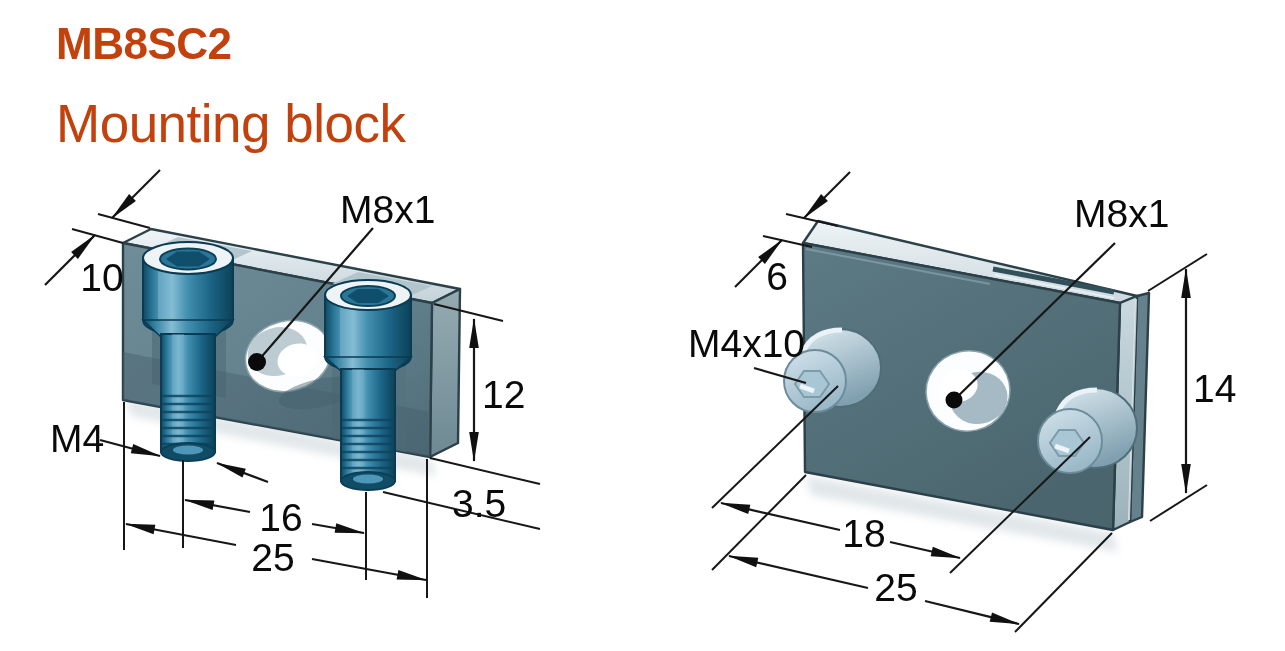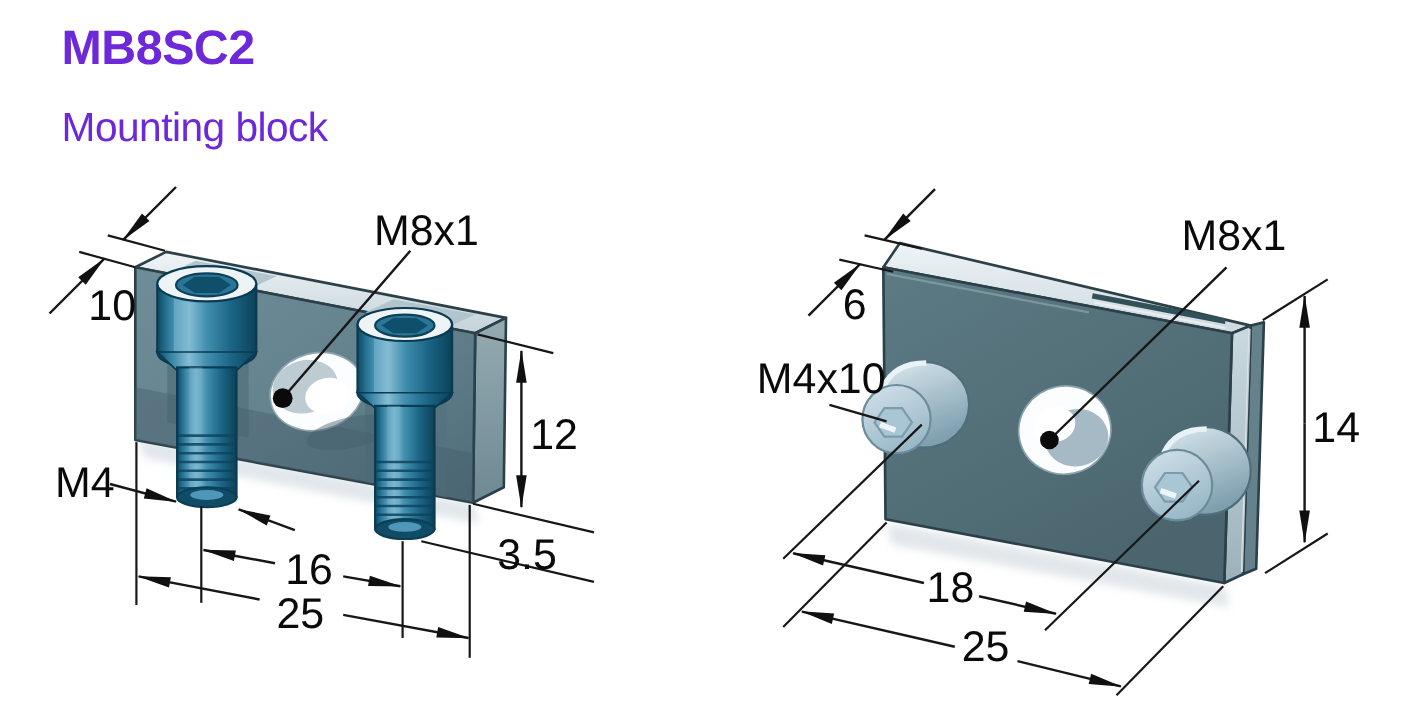--- a/index.html
+++ b/index.html
@@ -1,20 +1,20 @@
 <!DOCTYPE html>
 <html><head>
 <meta charset="utf-8">
 <style>
   html,body{margin:0;padding:0;background:#ffffff;}
   .canvas{position:relative;width:1285px;height:651px;background:#ffffff;overflow:hidden;
           font-family:"Liberation Sans", sans-serif;}
-  .part-header{position:absolute;top:22px;color:#6d28d9;}
+  .part-header{position:absolute;top:22px;color:#c2410c;}
   .part-title{font-size:44px;font-weight:bold;letter-spacing:-0.5px;line-height:1;}
-  .part-subtitle{font-size:37px;font-weight:normal;letter-spacing:-0.5px;line-height:1;margin-top:31px;}
+  .part-subtitle{font-size:53px;font-weight:normal;letter-spacing:-0.5px;line-height:1;margin-top:31px;}
   svg{position:absolute;left:0;top:0;}
   .dimtxt{font-size:39px;fill:#0a0a0a;}
   .dim{stroke:#171717;stroke-width:2.2;fill:none;}
   .ext{stroke:#171717;stroke-width:2;fill:none;}
   .outline{stroke:#2b4049;stroke-width:2.4;stroke-linejoin:round;}
   .scrline{stroke:#0a3b52;stroke-width:2;}
 </style>
 </head>
 <body>
 

